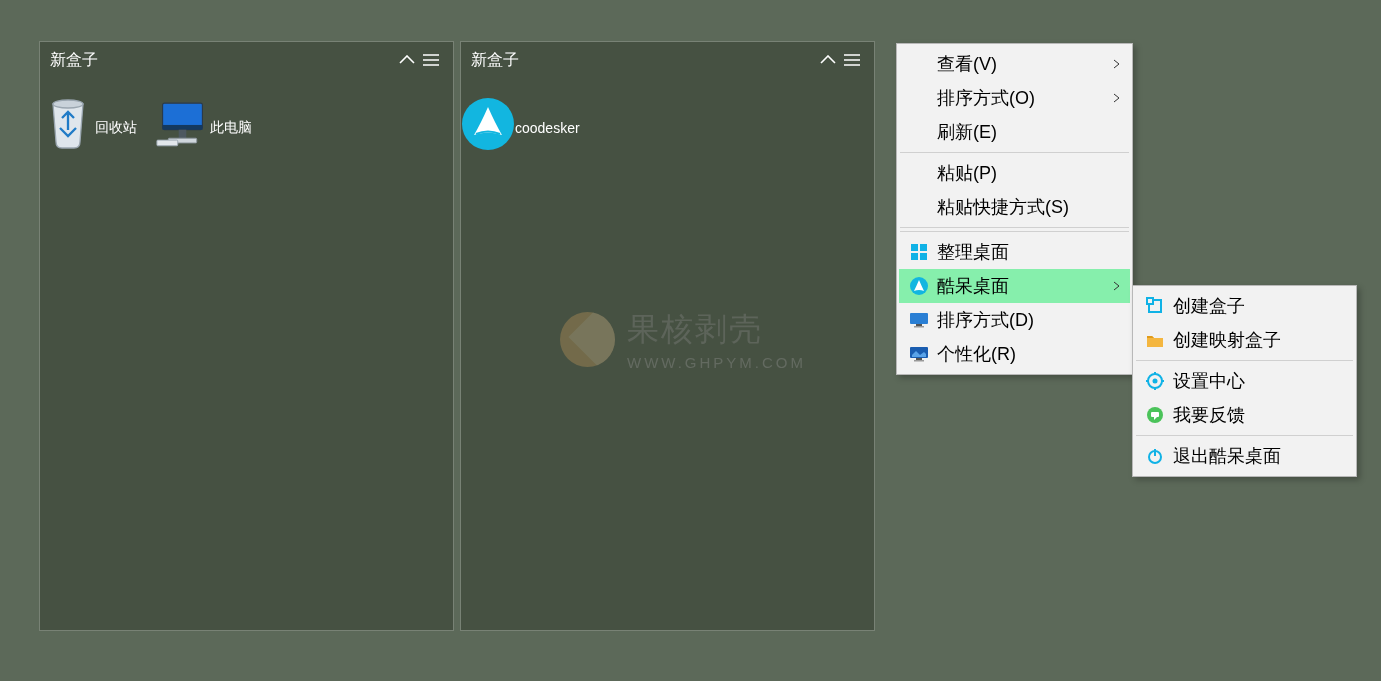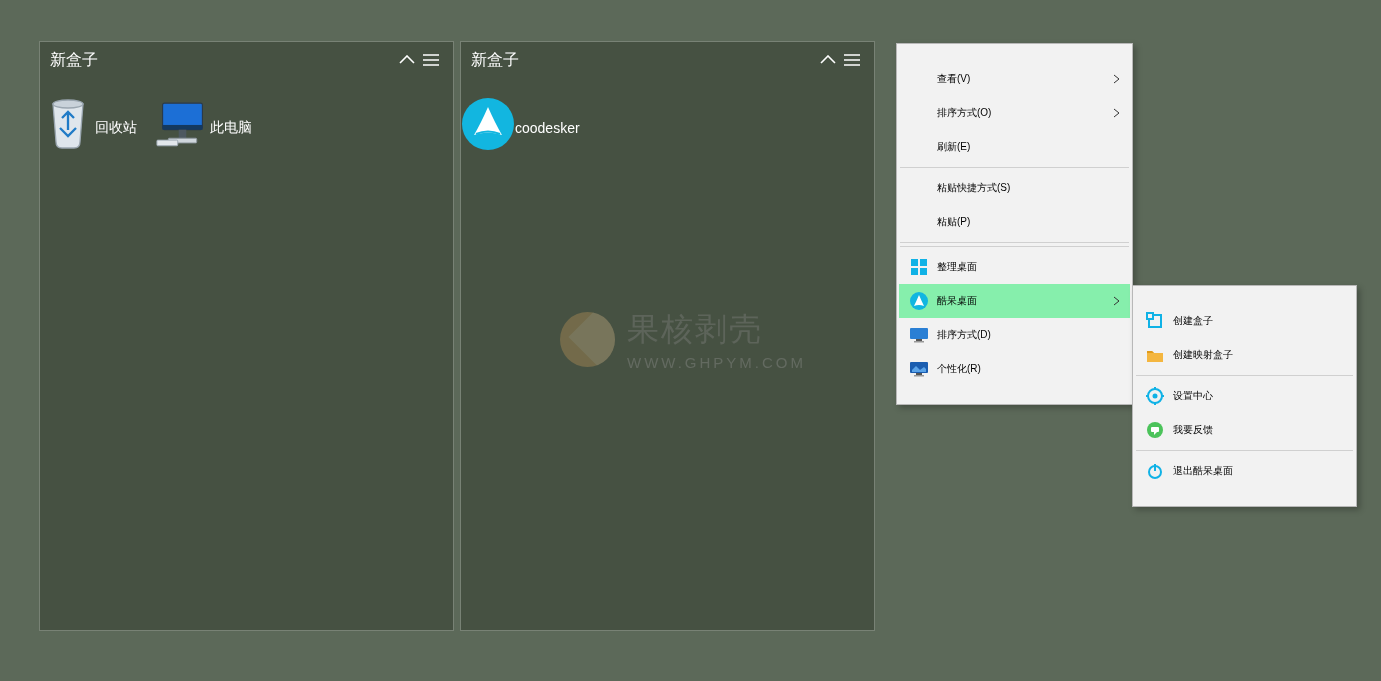--- a/index.html
+++ b/index.html
@@ -59,22 +59,22 @@
       font-size: 14px;
       margin-top: 8px;
       text-align: center;
     }
     
     .ctx-menu {
       position: absolute;
       background: #f2f2f2;
       border: 1px solid #b8b8b8;
       box-shadow: 3px 3px 6px rgba(0,0,0,0.25);
-      padding: 18px 2px;
-      font-size: 10px;
+      padding: 3px 2px;
+      font-size: 18px;
       color: #000;
     }
     .ctx-main { left: 896px; top: 43px; width: 237px; }
     .ctx-sub  { left: 1132px; top: 285px; width: 225px; }
     .ctx-item {
       display: flex;
       align-items: center;
       height: 34px;
       padding: 0 10px 0 8px;
       cursor: default;
@@ -224,25 +224,25 @@
         </svg>
       </span>
   </div>
   <div class="ctx-item">
     <span class="ctx-icon"></span>
     <span class="ctx-label">刷新(E)</span>
   </div>
   <div class="ctx-sep"></div>
   <div class="ctx-item">
     <span class="ctx-icon"></span>
+    <span class="ctx-label">粘贴(P)</span>
+  </div>
+  <div class="ctx-item">
+    <span class="ctx-icon"></span>
     <span class="ctx-label">粘贴快捷方式(S)</span>
-  </div>
-  <div class="ctx-item">
-    <span class="ctx-icon"></span>
-    <span class="ctx-label">粘贴(P)</span>
   </div>
   <div class="ctx-sep"></div>
   <div class="ctx-sep"></div>
   <div class="ctx-item">
     <span class="ctx-icon">
       <svg width="18" height="18" viewBox="0 0 18 18">
           <rect x="1" y="1" width="7" height="7" fill="#10b2e6"></rect>
           <rect x="10" y="1" width="7" height="7" fill="#10b2e6"></rect>
           <rect x="1" y="10" width="7" height="7" fill="#10b2e6"></rect>
           <rect x="10" y="10" width="7" height="7" fill="#10b2e6"></rect>

